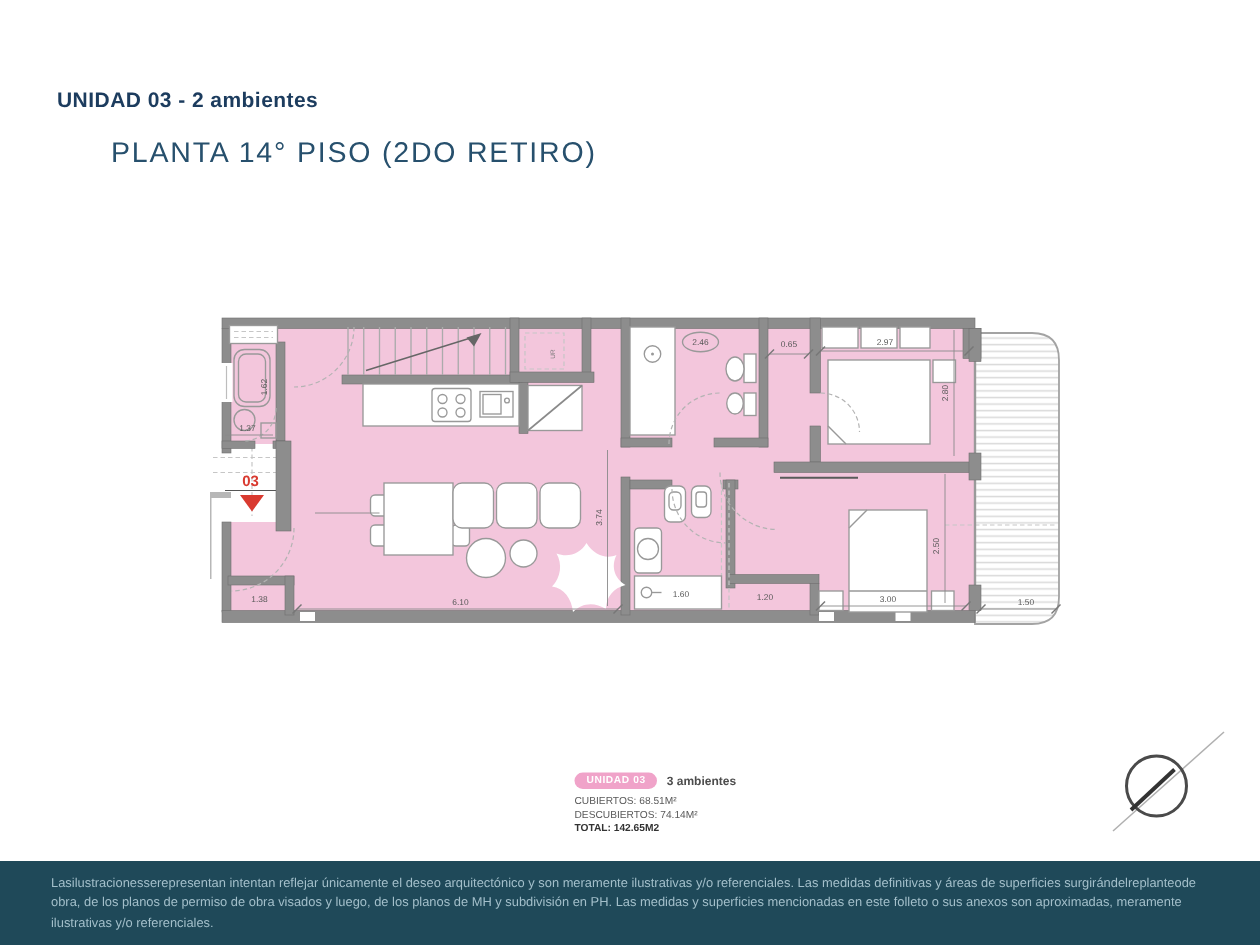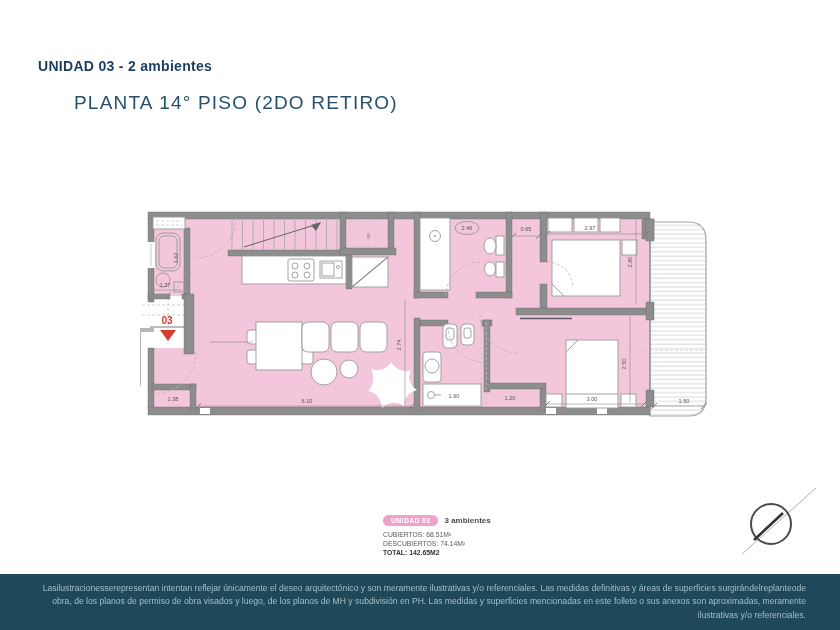--- a/index.html
+++ b/index.html
@@ -32,21 +32,21 @@
   .badge{background:#f0a3c9;color:#ffffff;font-size:6.8px;font-weight:700;
          padding:2px 8px;border-radius:7px;letter-spacing:.4px;}
   .amb{font-size:8px;font-weight:700;color:#4d4d4d;}
   .legend-lines{margin-top:4px;font-size:6.8px;color:#5a5a5a;line-height:1.35;}
   .legend-lines .total{font-weight:700;color:#333333;}
   
   .compass{position:absolute;left:738px;top:486px;}
   
   .footer{position:absolute;left:0;bottom:0;width:840px;height:56px;background:#1f4959;
           display:flex;align-items:center;justify-content:center;}
-  .footer p{margin:0;width:772px;text-align:right;font-size:8.6px;line-height:1.55;
+  .footer p{margin:0;width:772px;text-align:left;font-size:8.6px;line-height:1.55;
             color:#a3bfca;}
 </style>
 </head>
 <body>
 
 <div class="page">
 
   <div class="title">UNIDAD 03 - 2 ambientes</div>
   <div class="subtitle">PLANTA 14° PISO (2DO RETIRO)</div>
 

